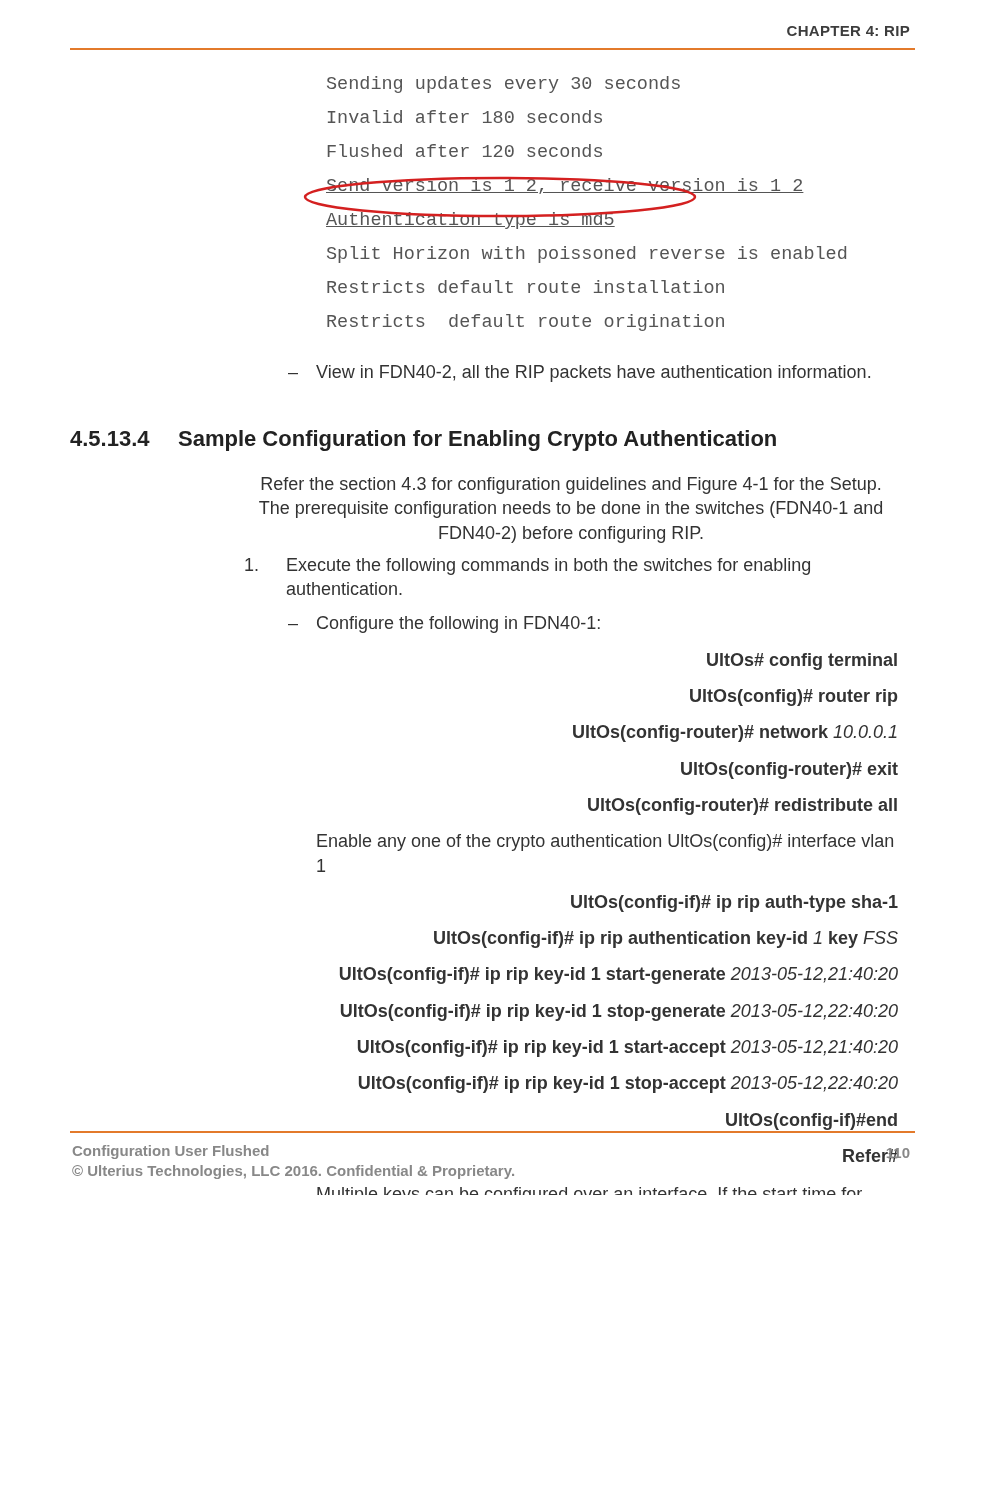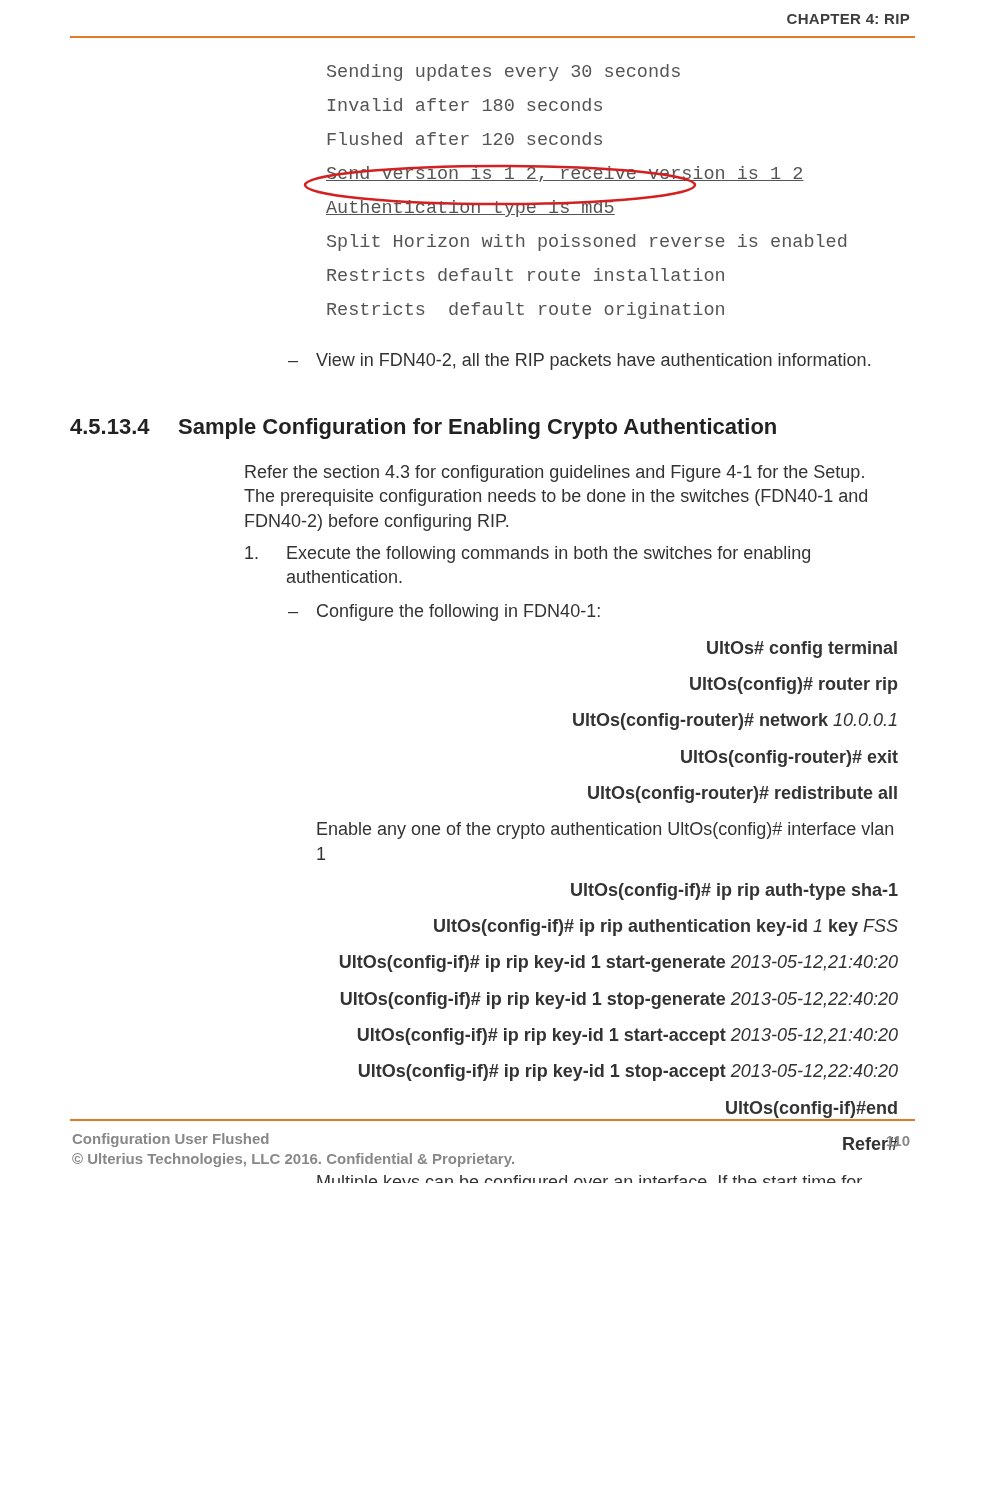--- a/index.html
+++ b/index.html
@@ -9,20 +9,21 @@
     width: 985px;
     background: #ffffff;
     font-family: Arial, Helvetica, sans-serif;
     color: #333333;
   }
   .page {
     position: relative;
     width: 985px;
     height: 1183px;
     box-sizing: border-box;
+    margin-top: 12px;
   }
   .top-rule {
     position: absolute;
     left: 70px;
     right: 70px;
     top: 36px;
     border-top: 2px solid #e37a2b;
   }
   .chapter-header {
     position: absolute;
@@ -172,21 +173,21 @@
     <div class="dash-item">
       <span>View in FDN40-2, all the RIP packets have authentication information.</span>
     </div>
   </div>
 
   <div class="heading-row" style="top:414px;">
     <span class="heading-num">4.5.13.4</span><span class="heading-text">Sample Configuration for Enabling Crypto Authentication</span>
   </div>
 
   <div class="body-col" style="top:460px;">
-    <div style="margin-bottom:8px;">Refer the section 4.3 for configuration guidelines and Figure 4-1 for the Setup. The prerequisite configuration needs to be done in the switches (FDN40-1 and FDN40-2) before configuring RIP.</div>
+    <div style="margin-bottom:8px;text-align:center;">Refer the section 4.3 for configuration guidelines and Figure 4-1 for the Setup. The prerequisite configuration needs to be done in the switches (FDN40-1 and FDN40-2) before configuring RIP.</div>
 
     <div class="num-item">
       <span class="num">1.</span>
       <span>Execute the following commands in both the switches for enabling authentication.</span>
     </div>
 
     <div class="sub-dash">
       <span>Configure the following in FDN40-1:</span>
     </div>
 

